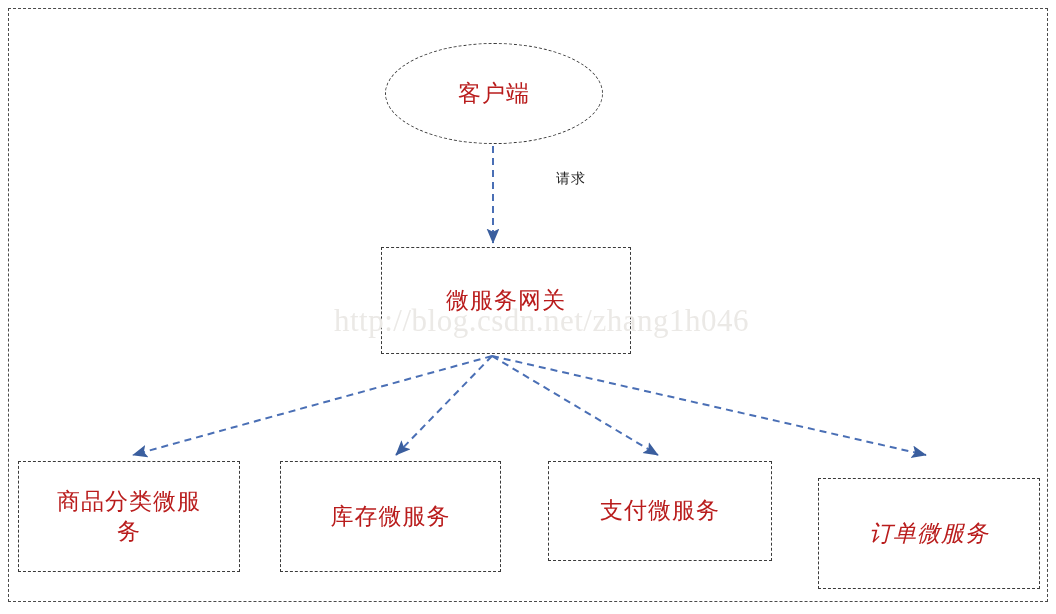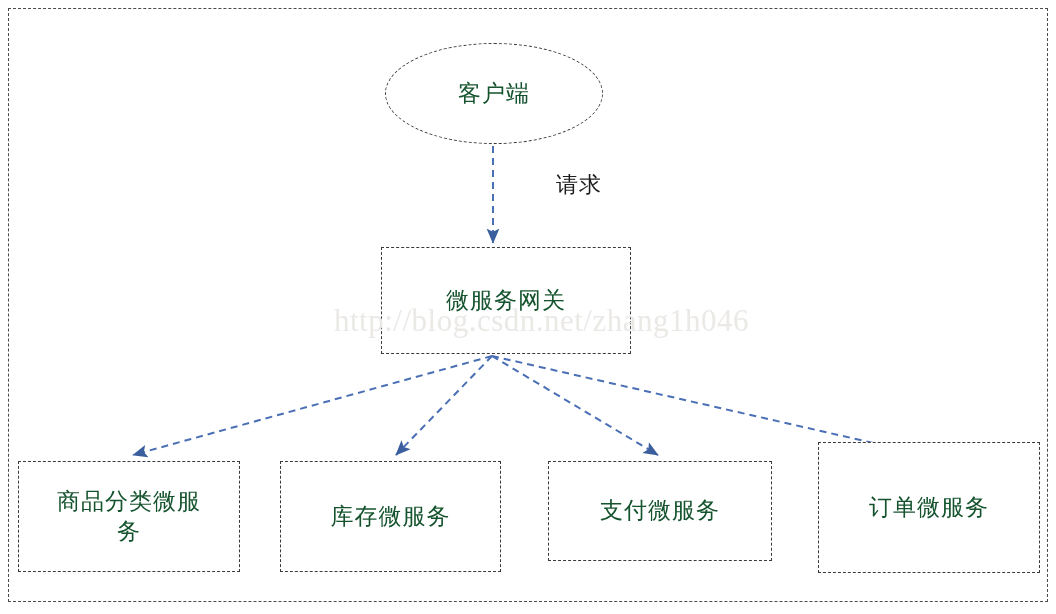--- a/index.html
+++ b/index.html
@@ -39,21 +39,21 @@
   }
   
   .node {
     position: absolute;
     box-sizing: border-box;
     background: #ffffff;
     display: flex;
     align-items: center;
     justify-content: center;
     text-align: center;
-    color: #14532d;
+    color: #b91c1c;
     line-height: 1.28;
   }
   .node-box {
     border: 1px dashed #3a3a3a;
   }
   .node-ellipse {
     border: 1px dashed #3a3a3a;
     border-radius: 50%;
   }
   .node-label {
@@ -88,28 +88,29 @@
   }
   #svc-2 {
     left: 548px;
     top: 461px;
     width: 224px;
     height: 100px;
     justify-content: center;
   }
   #svc-3 {
     left: 818px;
-    top: 442px;
+    top: 478px;
     width: 222px;
-    height: 131px;
+    height: 111px;
+    font-style: italic;
   }
   
   .edge-label {
     position: absolute;
-    font-size: 22px;
+    font-size: 14px;
     color: #1d1d1d;
     letter-spacing: 1px;
     white-space: nowrap;
   }
   #request-label {
     left: 556px;
     top: 170px;
   }
   
   #watermark {

